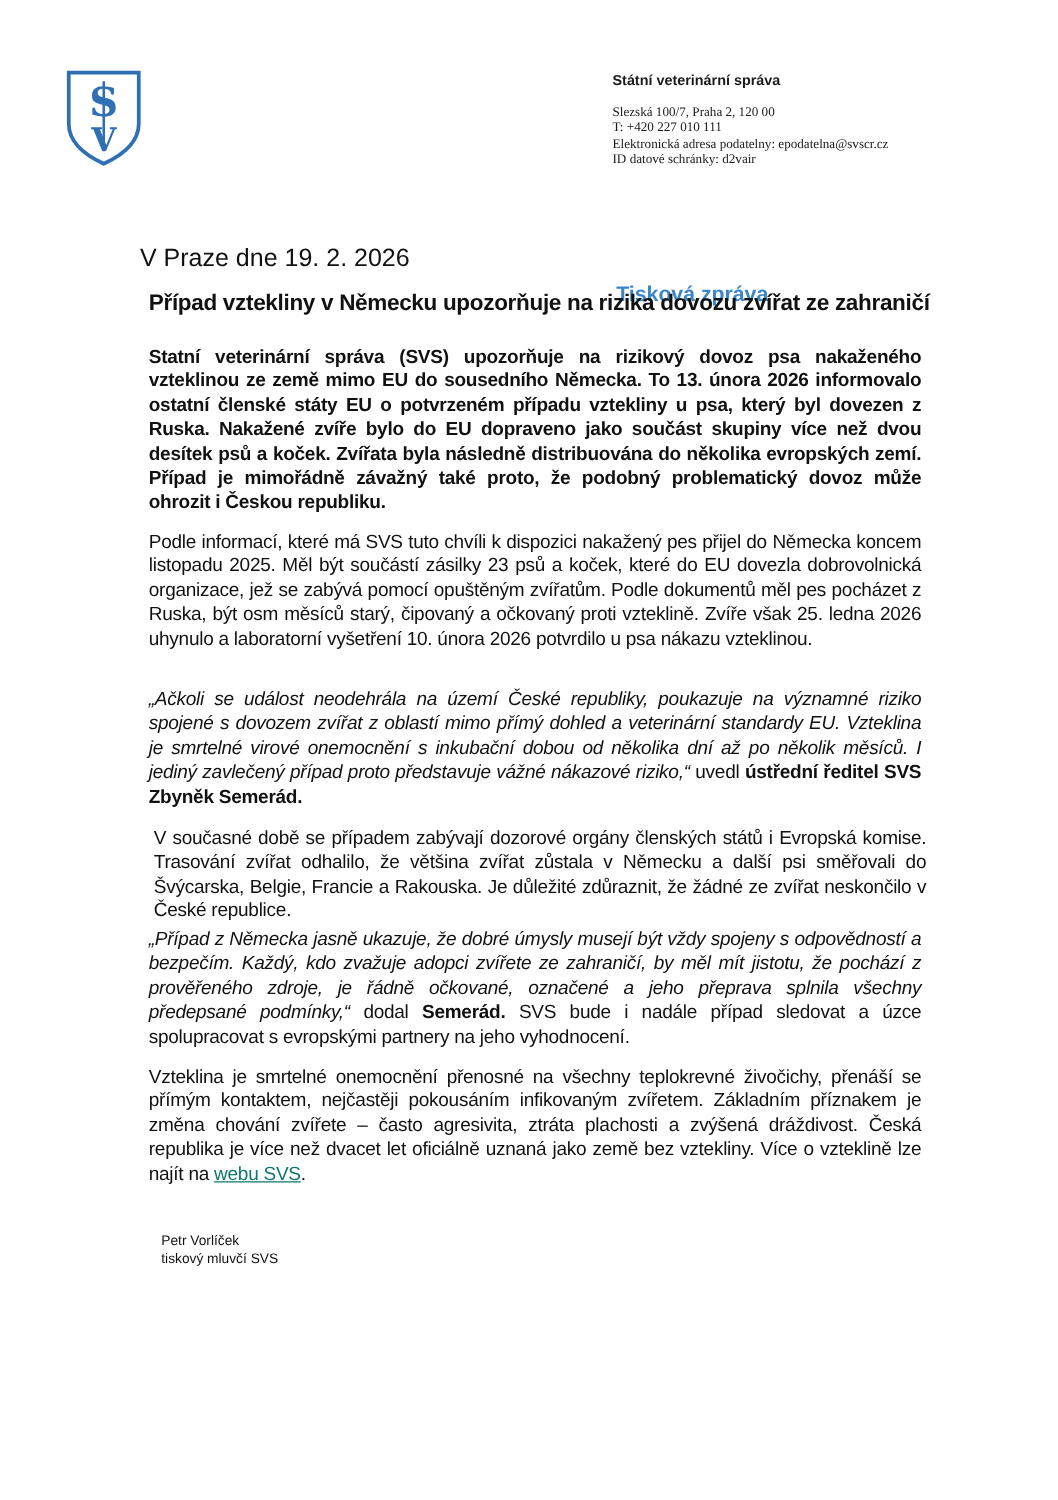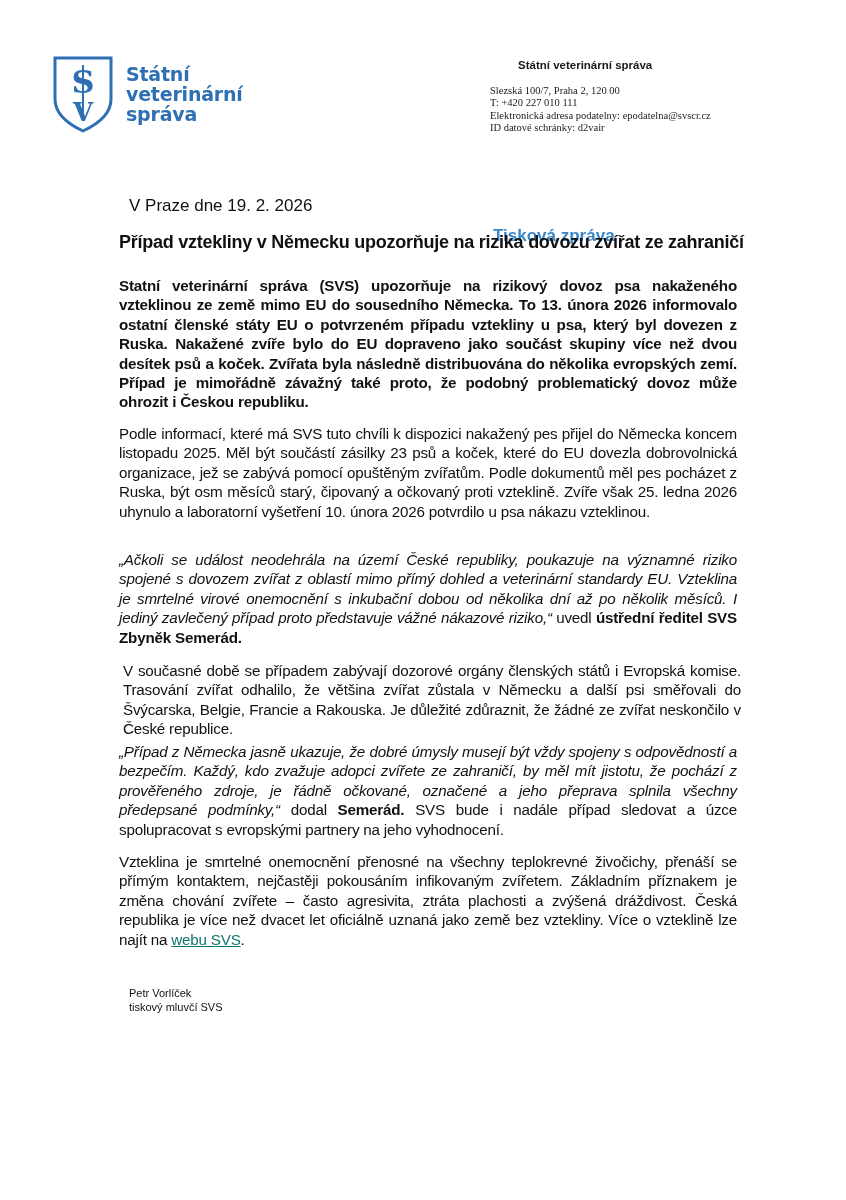--- a/index.html
+++ b/index.html
@@ -9,24 +9,24 @@
   }
   .logo { position: absolute; left: 52px; top: 55px; display: flex; align-items: center; }
   .logo svg { width: 62px; height: 78px; }
   .logo-text {
     margin-left: 12px; color: #2f6fb3; font-weight: bold; font-size: 19px; line-height: 20px;
     font-family: "DejaVu Sans", sans-serif; letter-spacing: -0.2px;
   }
   .logo-text span { display: block; }
 
   .org { position: absolute; left: 490px; top: 59px; font-size: 10.5px; line-height: 12.5px; color: #1a1a1a; }
-  .org-name { font-weight: bold; font-size: 11.5px; margin-bottom: 13px; margin-left: 28px; }
+  .org-name { font-weight: bold; font-size: 11.5px; margin-bottom: 13px; }
   .org span.line { display: block; font-family: Liberation Serif, serif; }
 
-  .date { position: absolute; left: 129px; top: 196px; font-size: 17px; font-family: "Liberation Sans Narrow", "Liberation Sans", sans-serif; }
+  .date { position: absolute; left: 112px; top: 196px; font-size: 20px; font-family: "Liberation Sans Narrow", "Liberation Sans", sans-serif; }
   .press { position: absolute; left: 493px; top: 194px; font-size: 17px; font-weight: bold; color: #3a86c8; margin-top: 32px; }
 
   .headline {
     position: absolute; left: 119px; top: 232px; width: 640px;
     font-size: 18px; font-weight: bold; letter-spacing: -0.25px;
     white-space: nowrap;
   }
 
   .para {
     position: absolute; left: 119px; width: 618px; font-size: 15.2px; line-height: 19.4px;
@@ -48,25 +48,20 @@
 </head>
 <body>
 
 <div class="logo">
   <svg viewBox="0 0 62 78">
     <path d="M3 3 H59 V44 C59 60 44 70 31 76 C18 70 3 60 3 44 Z" fill="none" stroke="#2f6fb3" stroke-width="3"></path>
     <text x="31" y="38" text-anchor="middle" font-family="DejaVu Serif, serif" font-weight="bold" font-size="32" fill="#2f6fb3">S</text>
     <text x="31" y="66" text-anchor="middle" font-family="DejaVu Serif, serif" font-weight="bold" font-size="26" fill="#2f6fb3">V</text>
     <line x1="31" y1="10" x2="31" y2="66" stroke="#2f6fb3" stroke-width="2"></line>
   </svg>
-  <div class="logo-text">
-    <span>Státní</span>
-    <span>veterinární</span>
-    <span>správa</span>
-  </div>
 </div>
 
 <div class="org">
   <div class="org-name">Státní veterinární správa</div>
   <span class="line">Slezská 100/7, Praha 2, 120 00</span>
   <span class="line">T: +420 227 010 111</span>
   <span class="line">Elektronická adresa podatelny: epodatelna@svscr.cz</span>
   <span class="line">ID datové schránky: d2vair</span>
 </div>
 

